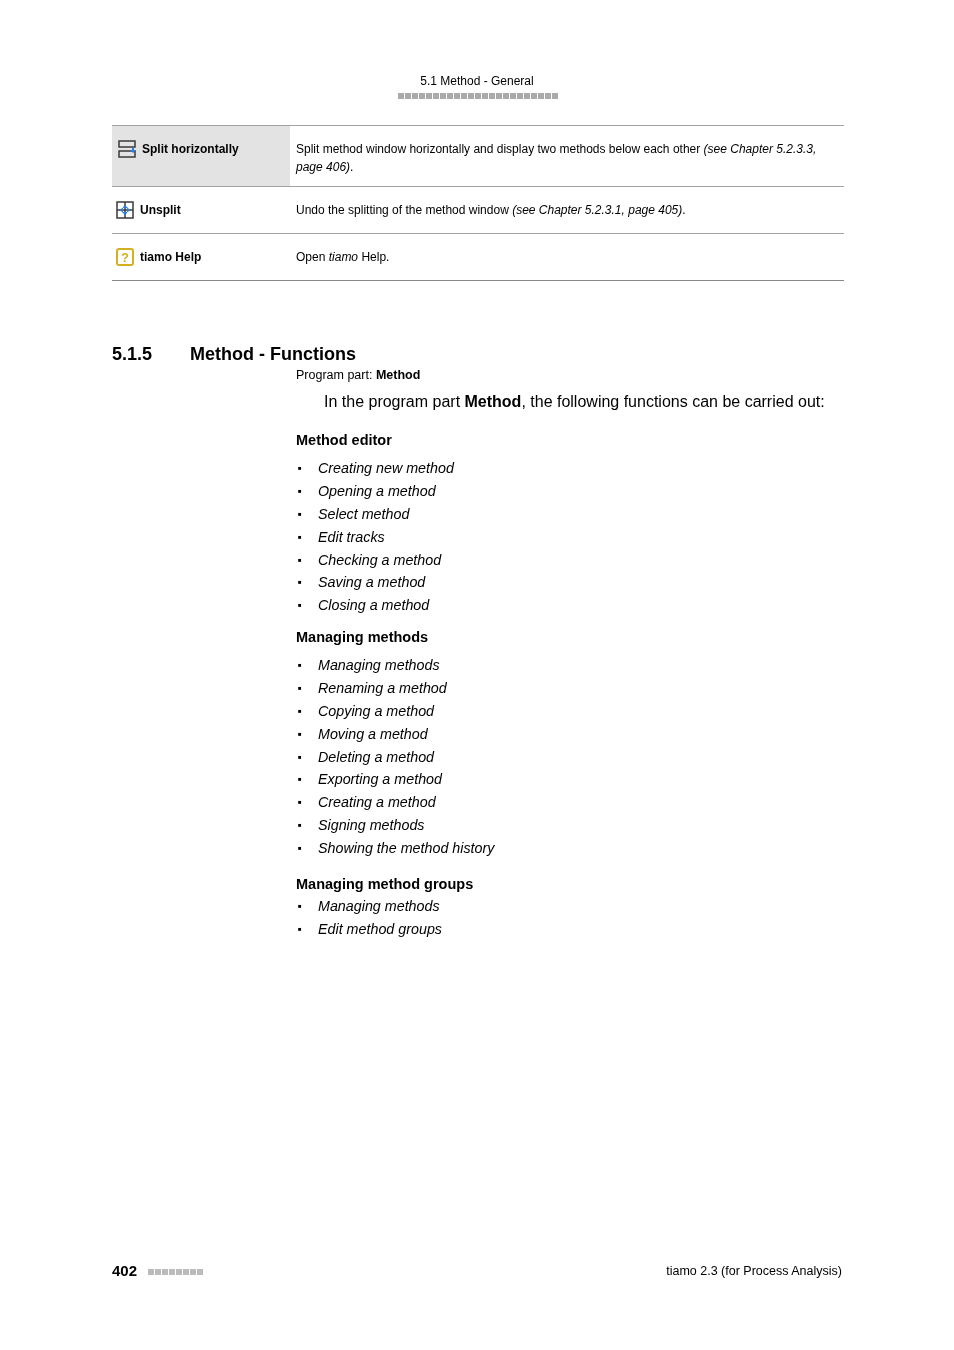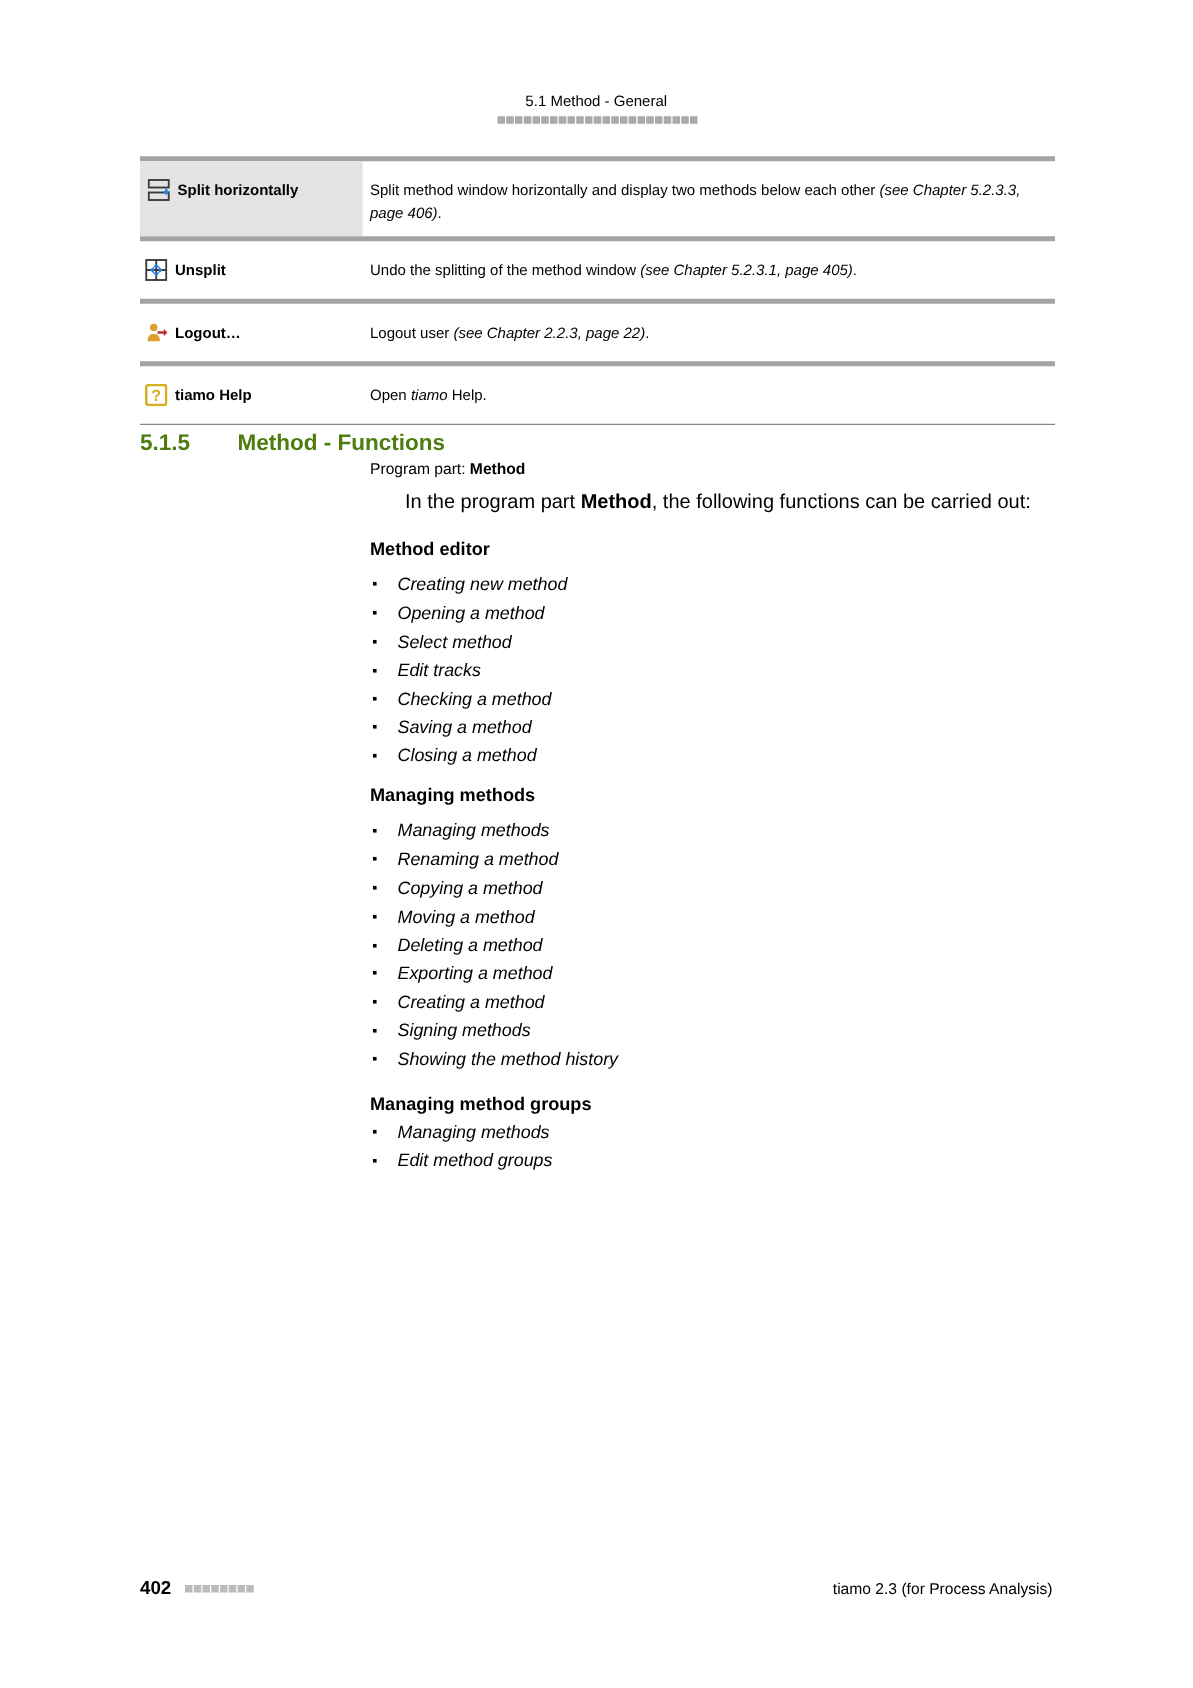--- a/index.html
+++ b/index.html
@@ -26,21 +26,21 @@
     .table-wrap {
       position: absolute;
       top: 125px;
       left: 112px;
       width: 732px;
       border-bottom: 1px solid #888;
     }
     .trow {
       display: flex;
       align-items: center;
-      border-top: 4px solid #a3a3a3;
+      border-top: 1px solid #a3a3a3;
       padding: 10px 0 10px 0;
     }
     .trow.first-shaded .tcell-left {
       background: #e3e3e3;
     }
     .tcell-left {
       width: 178px;
       padding: 4px 6px 4px 4px;
       display: flex;
       align-items: center;
@@ -72,21 +72,21 @@
     }
     .italic { font-style: italic; }
     
     .section-heading {
       position: absolute;
       left: 112px;
       display: flex;
       gap: 38px;
       font-weight: 800;
       font-size: 18px;
-      color: #4d7c0f;
+      color: #000000;
     }
     .section-heading.sh1 { top: 344px; font-family: Arial, sans-serif; }
     .program-part {
       position: absolute;
       top: 368px;
       left: 296px;
       font-size: 12.5px;
     }
     .intro {
       position: absolute;
@@ -178,33 +178,20 @@
           <path d="M9 1 L9 17 M1 9 L17 9" stroke="#3a3a3a" stroke-width="1.5"></path>
           <path d="M9 4 L6 7 L12 7 Z M9 14 L6 11 L12 11 Z M4 9 L7 6 L7 12 Z M14 9 L11 6 L11 12 Z" fill="#2a7de1"></path>
         </svg>
       <span class="tlabel">Unsplit</span>
     </div>
     <div class="tcell-right">
       <span>Undo the splitting of the method window </span><span class="italic">(see Chapter 5.2.3.1, page 405)</span><span>.</span>
     </div>
   </div>
 
-  <div class="trow">
-    <div class="tcell-left">
-      <svg class="ic" viewBox="0 0 18 18">
-          <circle cx="7" cy="5" r="3" fill="#e0a030"></circle>
-          <path d="M2 16 Q2 10 7 10 Q12 10 12 16 Z" fill="#e0a030"></path>
-          <path d="M10 8 L15 8 L15 6 L18 9 L15 12 L15 10 L10 10 Z" fill="#c03030"></path>
-        </svg>
-      <span class="tlabel">Logout…</span>
-    </div>
-    <div class="tcell-right">
-      <span>Logout user </span><span class="italic">(see Chapter 2.2.3, page 22)</span><span>.</span>
-    </div>
-  </div>
 
   <div class="trow">
     <div class="tcell-left">
       <svg class="ic" viewBox="0 0 18 18">
           <rect x="1" y="1" width="16" height="16" rx="2" fill="none" stroke="#d4b020" stroke-width="2"></rect>
           <text x="9" y="14" text-anchor="middle" font-size="13" font-weight="bold" fill="#d4b020" font-family="Arial">?</text>
         </svg>
       <span class="tlabel">tiamo Help</span>
     </div>
     <div class="tcell-right">

